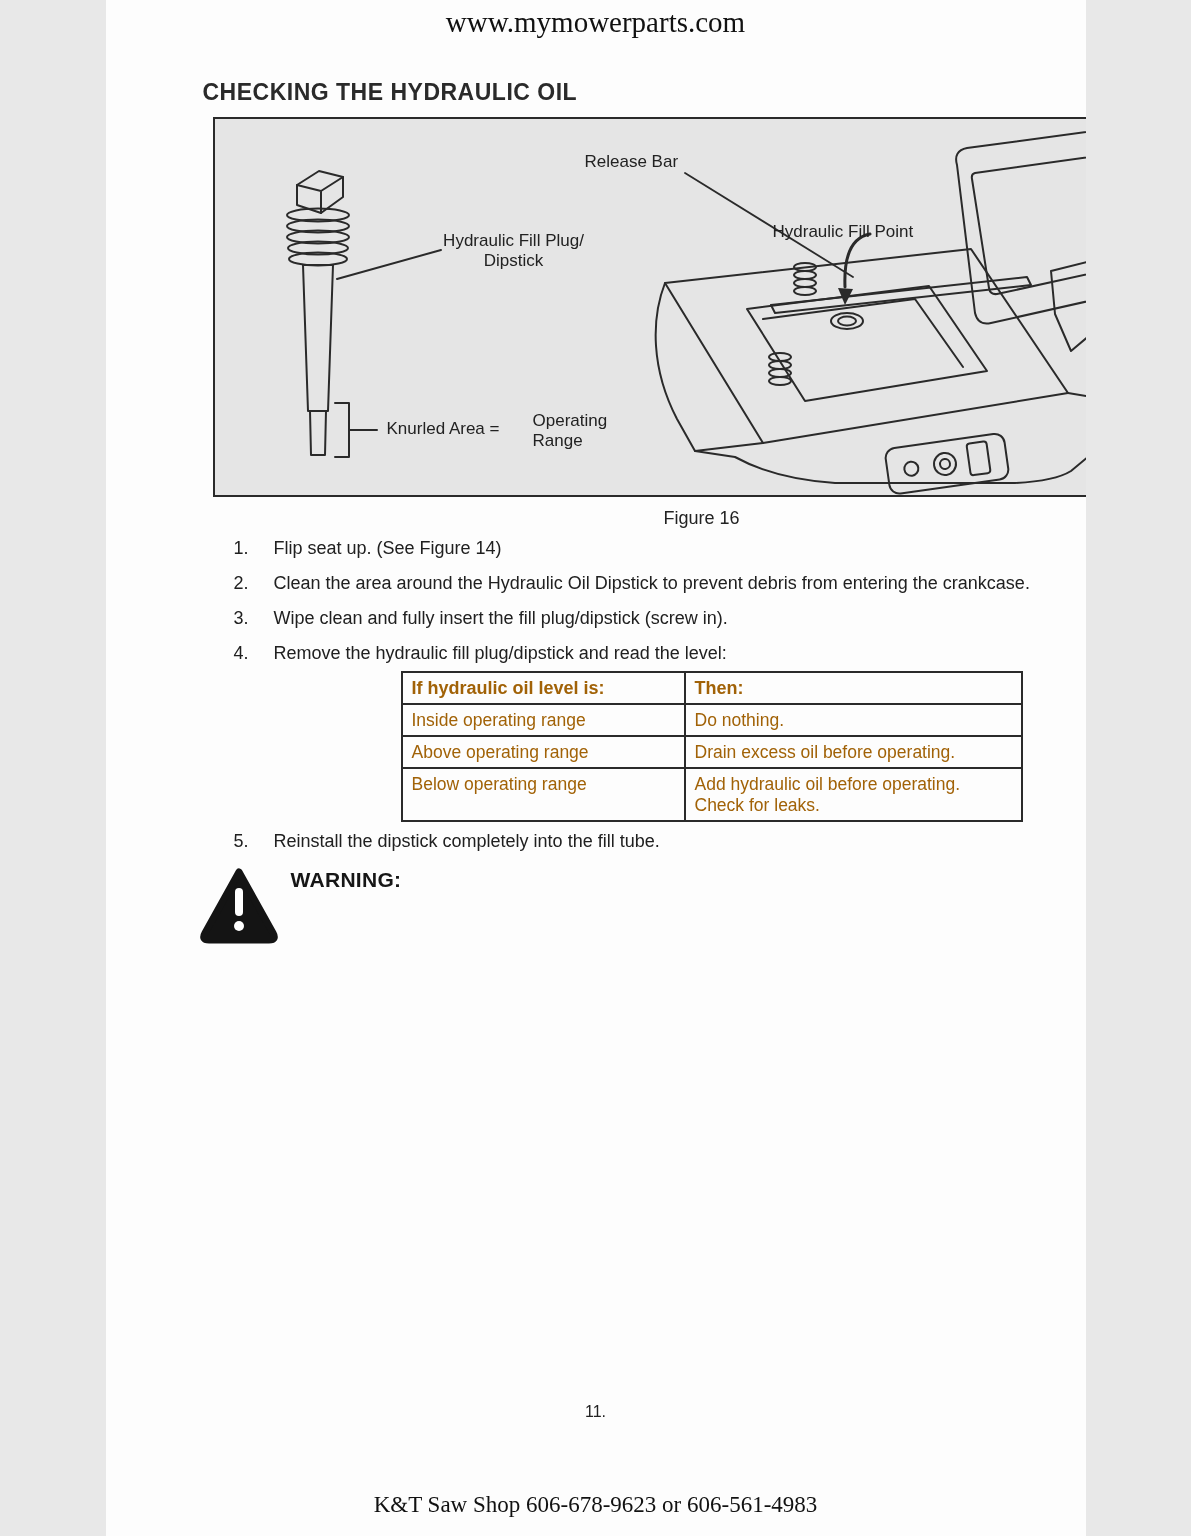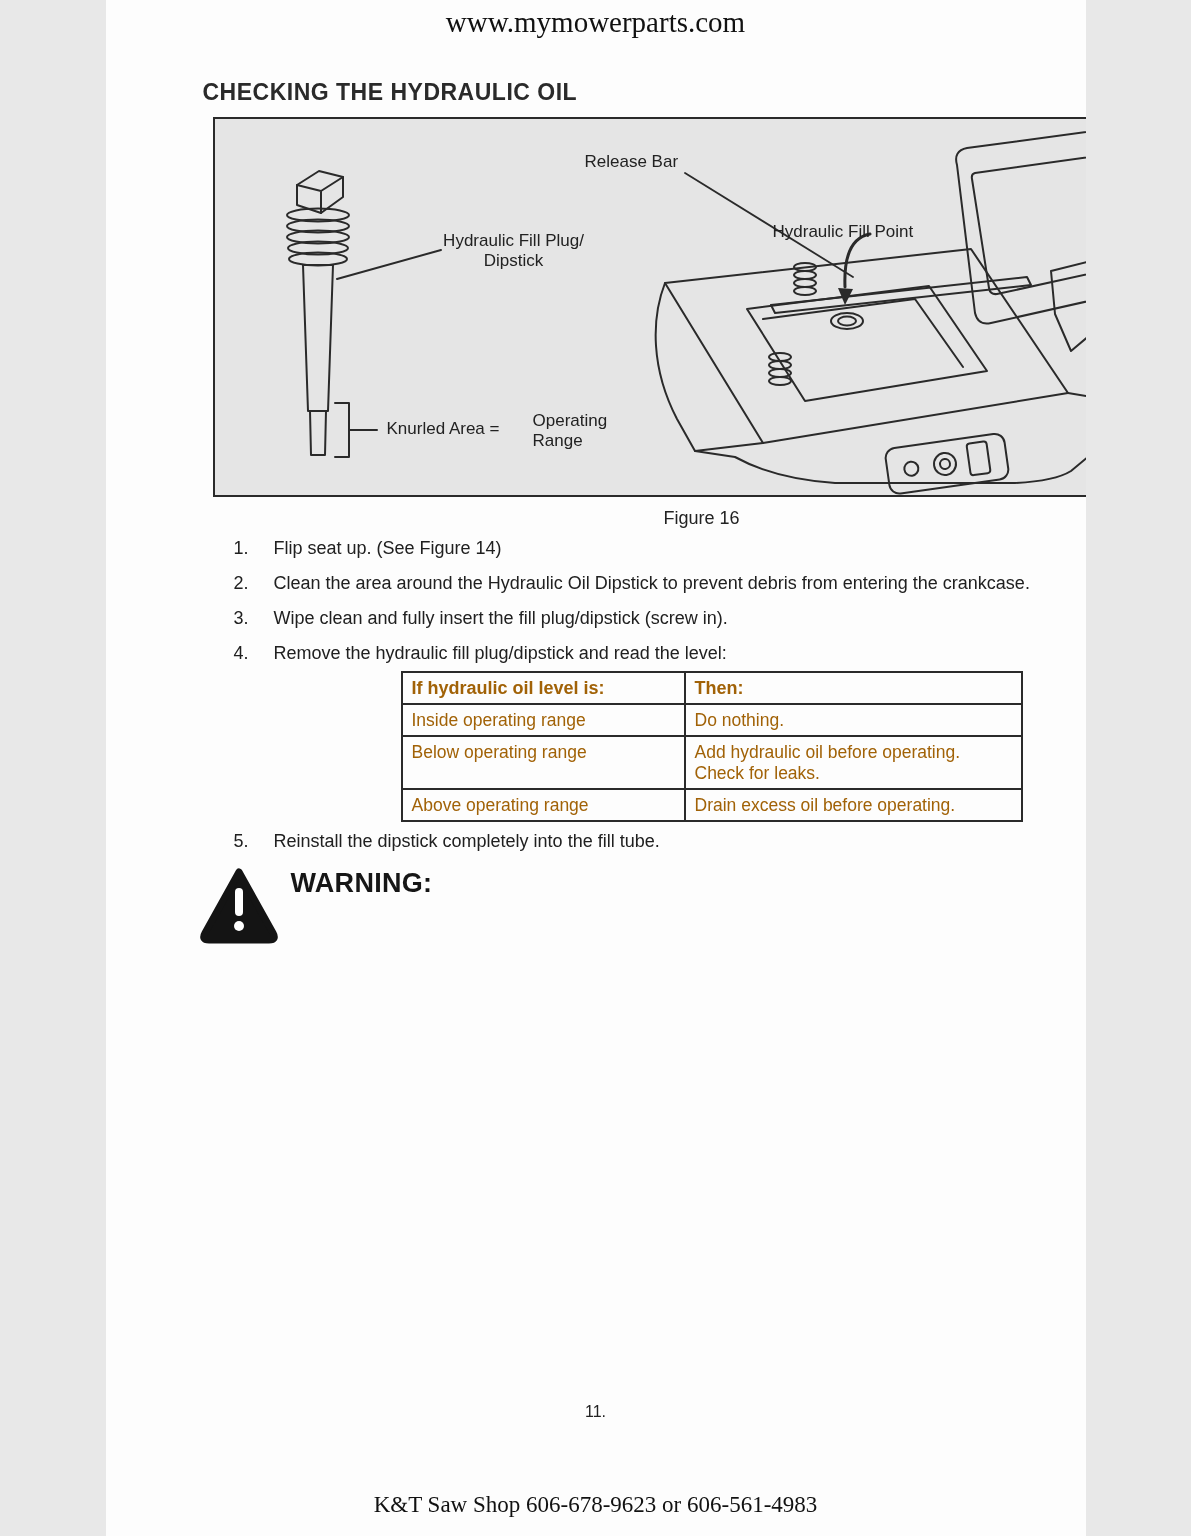--- a/index.html
+++ b/index.html
@@ -67,21 +67,21 @@
   .warning-row{
     position:absolute;left:93px;top:862px;width:1020px;
     display:flex;align-items:flex-start;
   }
   .warning-icon{flex:0 0 80px;margin-top:4px;}
   .warning-text-wrap{
     margin-left:12px;margin-top:6px;
     display:flex;align-items:baseline;flex-wrap:wrap;
   }
   .warning-label{
-    font-size:27px;font-weight:bold;color:#161616;margin-right:10px;
+    font-size:21px;font-weight:bold;color:#161616;margin-right:10px;
     letter-spacing:.3px;
   }
   .warning-text{font-size:18px;color:#202020;white-space:pre-wrap;}
   .page-number{
     position:absolute;left:0;top:1403px;width:100%;
     text-align:center;font-size:16px;color:#222;
   }
   .shop-footer{
     position:absolute;left:0;top:1492px;width:100%;
     text-align:center;
@@ -200,27 +200,27 @@
     <tbody>
       <tr>
         <th class="col-condition">If hydraulic oil level is:</th>
         <th class="col-action">Then:</th>
       </tr>
       <tr>
         <td>Inside operating range</td>
         <td>Do nothing.</td>
       </tr>
       <tr>
+        <td>Above operating range</td>
+        <td>Drain excess oil before operating.</td>
+      </tr>
+      <tr>
         <td>Below operating range</td>
         <td class="pre-line">Add hydraulic oil before operating.
 Check for leaks.</td>
-      </tr>
-      <tr>
-        <td>Above operating range</td>
-        <td>Drain excess oil before operating.</td>
       </tr>
     </tbody>
   </table>
 
   <div class="step-five">
     <span class="num">5.</span>
     <span>Reinstall the dipstick completely into the fill tube.</span>
   </div>
 
   <div class="warning-row">

